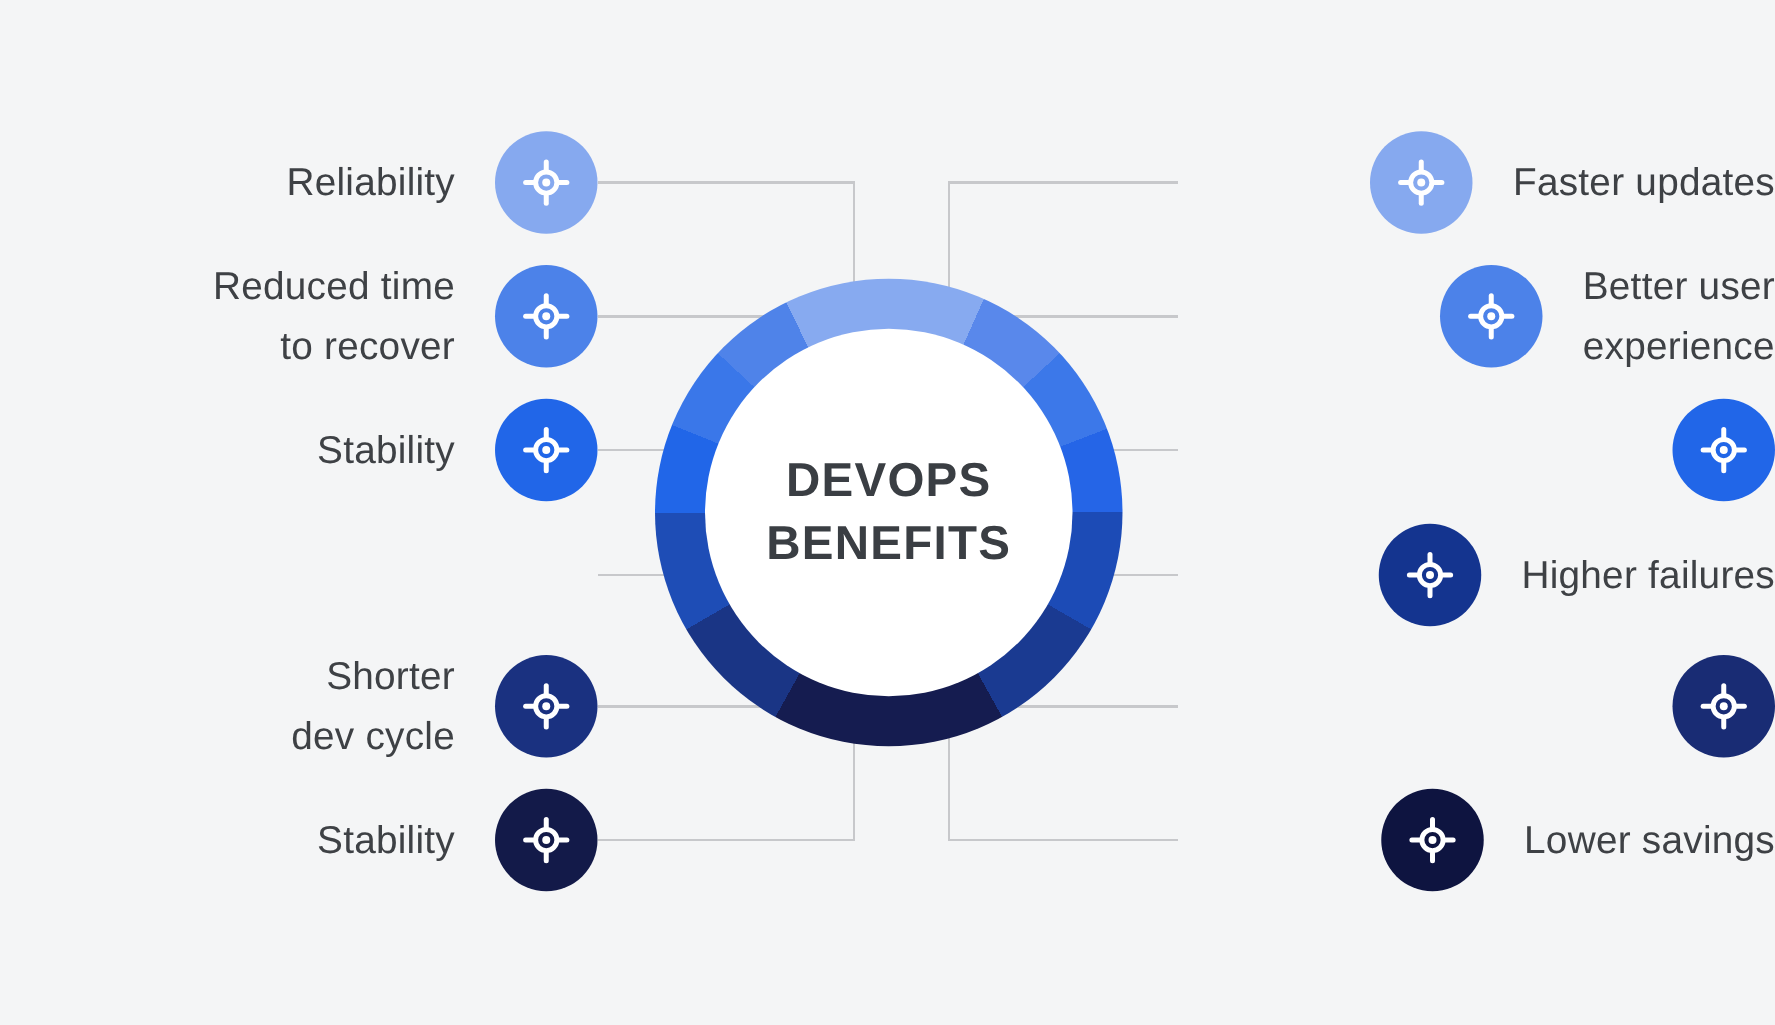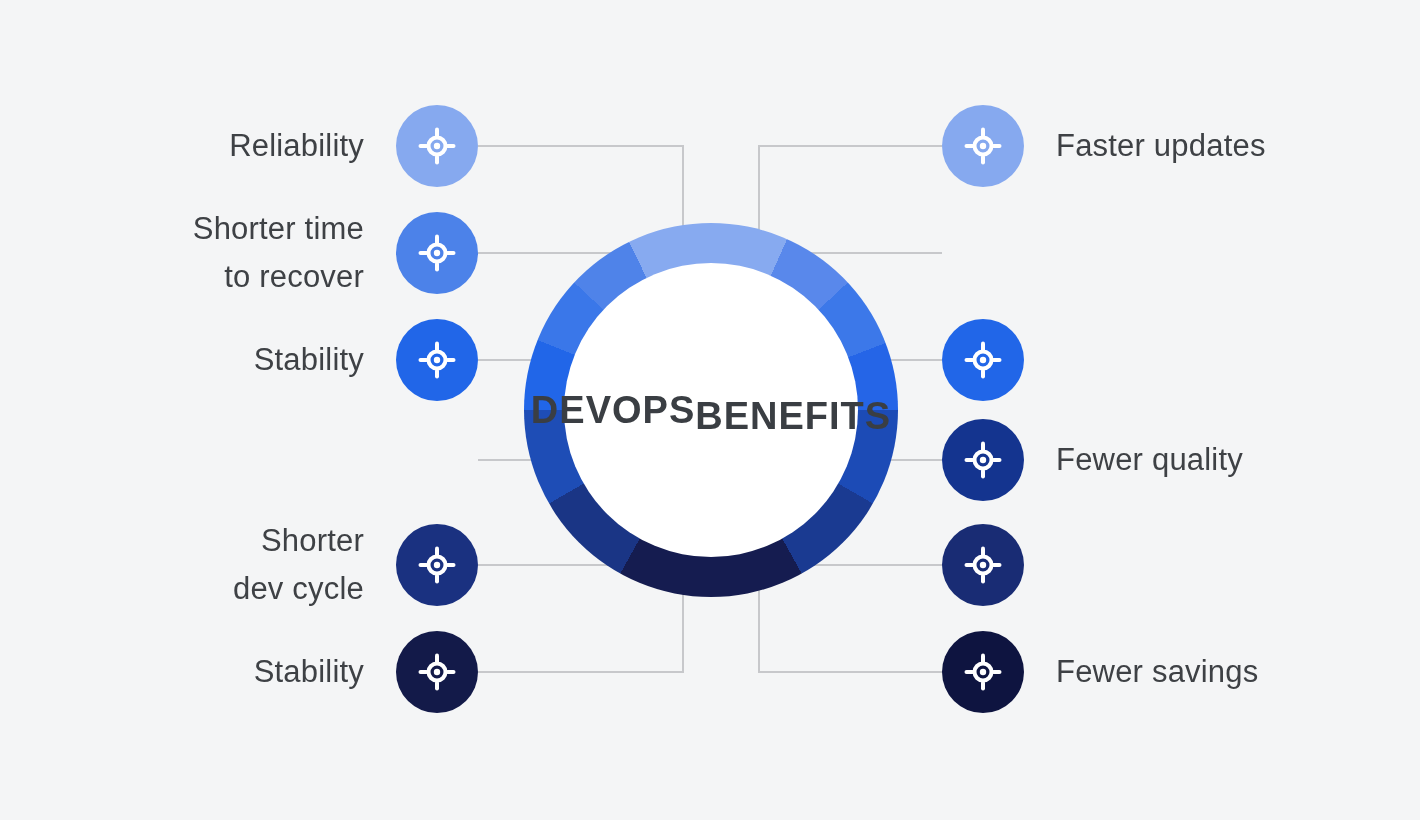--- a/index.html
+++ b/index.html
@@ -26,21 +26,21 @@
   
   .row {
     position: absolute;
     height: 82px;
     width: 478px;
     display: flex;
     align-items: center;
     z-index: 2;
   }
   .row.left  { left: 0; justify-content: flex-end; }
-  .row.right { left: 942px; justify-content: flex-start; }
+  .row.right { left: 942px; justify-content: flex-end; }
   .label {
     font-size: 31px;
     line-height: 48px;
     color: #3E4145;
     white-space: pre-line;
     letter-spacing: 0.2px;
   }
   .row.left  .label { flex: 1; text-align: right; margin-right: 32px; }
   .row.right .label { text-align: left; margin-left: 32px; }
   .icon-circle {
@@ -61,21 +61,21 @@
     z-index: 3;
     display: flex;
     align-items: center;
     justify-content: center;
   }
   .ring-inner {
     width: 294px; height: 294px;
     border-radius: 50%;
     background: #FFFFFF;
     display: flex;
-    flex-direction: row;
+    flex-direction: column;
     align-items: center;
     justify-content: center;
   }
   .title-line {
     font-size: 38px;
     font-weight: bold;
     color: #3A3E43;
     letter-spacing: 1px;
     line-height: 1;
   }
@@ -112,21 +112,21 @@
             <line x1="24" y1="7.5" x2="24" y2="13.5"></line>
             <line x1="24" y1="34.5" x2="24" y2="40.5"></line>
             <line x1="7.5" y1="24" x2="13.5" y2="24"></line>
             <line x1="34.5" y1="24" x2="40.5" y2="24"></line>
           </g>
           <circle cx="24" cy="24" r="3.2" fill="#FFFFFF"></circle>
         </svg>
       </div>
   </div>
   <div class="row left" style="top:212px">
-    <div class="label">Shorter time
+    <div class="label">Reduced time
 to recover</div>
     <div class="icon-circle" style="background: rgb(76, 130, 233);">
         <svg width="48" height="48" viewBox="0 0 48 48">
           <g stroke="#FFFFFF" stroke-width="4" stroke-linecap="round" fill="none">
             <circle cx="24" cy="24" r="8.5"></circle>
             <line x1="24" y1="7.5" x2="24" y2="13.5"></line>
             <line x1="24" y1="34.5" x2="24" y2="40.5"></line>
             <line x1="7.5" y1="24" x2="13.5" y2="24"></line>
             <line x1="34.5" y1="24" x2="40.5" y2="24"></line>
           </g>
@@ -189,20 +189,36 @@
             <line x1="24" y1="7.5" x2="24" y2="13.5"></line>
             <line x1="24" y1="34.5" x2="24" y2="40.5"></line>
             <line x1="7.5" y1="24" x2="13.5" y2="24"></line>
             <line x1="34.5" y1="24" x2="40.5" y2="24"></line>
           </g>
           <circle cx="24" cy="24" r="3.2" fill="#FFFFFF"></circle>
         </svg>
       </div>
     <div class="label">Faster updates</div>
   </div>
+  <div class="row right" style="top:212px">
+    <div class="icon-circle" style="background: rgb(76, 130, 233);">
+        <svg width="48" height="48" viewBox="0 0 48 48">
+          <g stroke="#FFFFFF" stroke-width="4" stroke-linecap="round" fill="none">
+            <circle cx="24" cy="24" r="8.5"></circle>
+            <line x1="24" y1="7.5" x2="24" y2="13.5"></line>
+            <line x1="24" y1="34.5" x2="24" y2="40.5"></line>
+            <line x1="7.5" y1="24" x2="13.5" y2="24"></line>
+            <line x1="34.5" y1="24" x2="40.5" y2="24"></line>
+          </g>
+          <circle cx="24" cy="24" r="3.2" fill="#FFFFFF"></circle>
+        </svg>
+      </div>
+    <div class="label">Better user
+experience</div>
+  </div>
   <div class="row right" style="top:319px">
     <div class="icon-circle" style="background: rgb(33, 102, 232);">
         <svg width="48" height="48" viewBox="0 0 48 48">
           <g stroke="#FFFFFF" stroke-width="4" stroke-linecap="round" fill="none">
             <circle cx="24" cy="24" r="8.5"></circle>
             <line x1="24" y1="7.5" x2="24" y2="13.5"></line>
             <line x1="24" y1="34.5" x2="24" y2="40.5"></line>
             <line x1="7.5" y1="24" x2="13.5" y2="24"></line>
             <line x1="34.5" y1="24" x2="40.5" y2="24"></line>
           </g>
@@ -216,21 +232,21 @@
           <g stroke="#FFFFFF" stroke-width="4" stroke-linecap="round" fill="none">
             <circle cx="24" cy="24" r="8.5"></circle>
             <line x1="24" y1="7.5" x2="24" y2="13.5"></line>
             <line x1="24" y1="34.5" x2="24" y2="40.5"></line>
             <line x1="7.5" y1="24" x2="13.5" y2="24"></line>
             <line x1="34.5" y1="24" x2="40.5" y2="24"></line>
           </g>
           <circle cx="24" cy="24" r="3.2" fill="#FFFFFF"></circle>
         </svg>
       </div>
-    <div class="label">Fewer quality</div>
+    <div class="label">Higher failures</div>
   </div>
   <div class="row right" style="top:524px">
     <div class="icon-circle" style="background: rgb(25, 44, 116);">
         <svg width="48" height="48" viewBox="0 0 48 48">
           <g stroke="#FFFFFF" stroke-width="4" stroke-linecap="round" fill="none">
             <circle cx="24" cy="24" r="8.5"></circle>
             <line x1="24" y1="7.5" x2="24" y2="13.5"></line>
             <line x1="24" y1="34.5" x2="24" y2="40.5"></line>
             <line x1="7.5" y1="24" x2="13.5" y2="24"></line>
             <line x1="34.5" y1="24" x2="40.5" y2="24"></line>
@@ -245,21 +261,21 @@
           <g stroke="#FFFFFF" stroke-width="4" stroke-linecap="round" fill="none">
             <circle cx="24" cy="24" r="8.5"></circle>
             <line x1="24" y1="7.5" x2="24" y2="13.5"></line>
             <line x1="24" y1="34.5" x2="24" y2="40.5"></line>
             <line x1="7.5" y1="24" x2="13.5" y2="24"></line>
             <line x1="34.5" y1="24" x2="40.5" y2="24"></line>
           </g>
           <circle cx="24" cy="24" r="3.2" fill="#FFFFFF"></circle>
         </svg>
       </div>
-    <div class="label">Fewer savings</div>
+    <div class="label">Lower savings</div>
   </div>
 
   <div class="ring" id="ring" style="background: conic-gradient(rgb(135, 170, 240) 0deg, rgb(135, 170, 240) 24deg, rgb(89, 136, 235) 24deg, rgb(89, 136, 235) 47deg, rgb(60, 120, 233) 47deg, rgb(60, 120, 233) 69deg, rgb(37, 101, 231) 69deg, rgb(37, 101, 231) 90deg, rgb(28, 75, 182) 90deg, rgb(28, 75, 182) 120deg, rgb(26, 58, 145) 120deg, rgb(26, 58, 145) 151deg, rgb(21, 28, 80) 151deg, rgb(21, 28, 80) 209deg, rgb(26, 53, 133) 209deg, rgb(26, 53, 133) 240deg, rgb(30, 77, 182) 240deg, rgb(30, 77, 182) 270deg, rgb(33, 102, 232) 270deg, rgb(33, 102, 232) 292deg, rgb(58, 119, 233) 292deg, rgb(58, 119, 233) 313deg, rgb(79, 131, 233) 313deg, rgb(79, 131, 233) 334deg, rgb(135, 170, 240) 334deg, rgb(135, 170, 240) 360deg);">
     <div class="ring-inner">
       <div class="title-line">DEVOPS</div>
       <div class="title-line">BENEFITS</div>
     </div>
   </div>
 
 </div>

